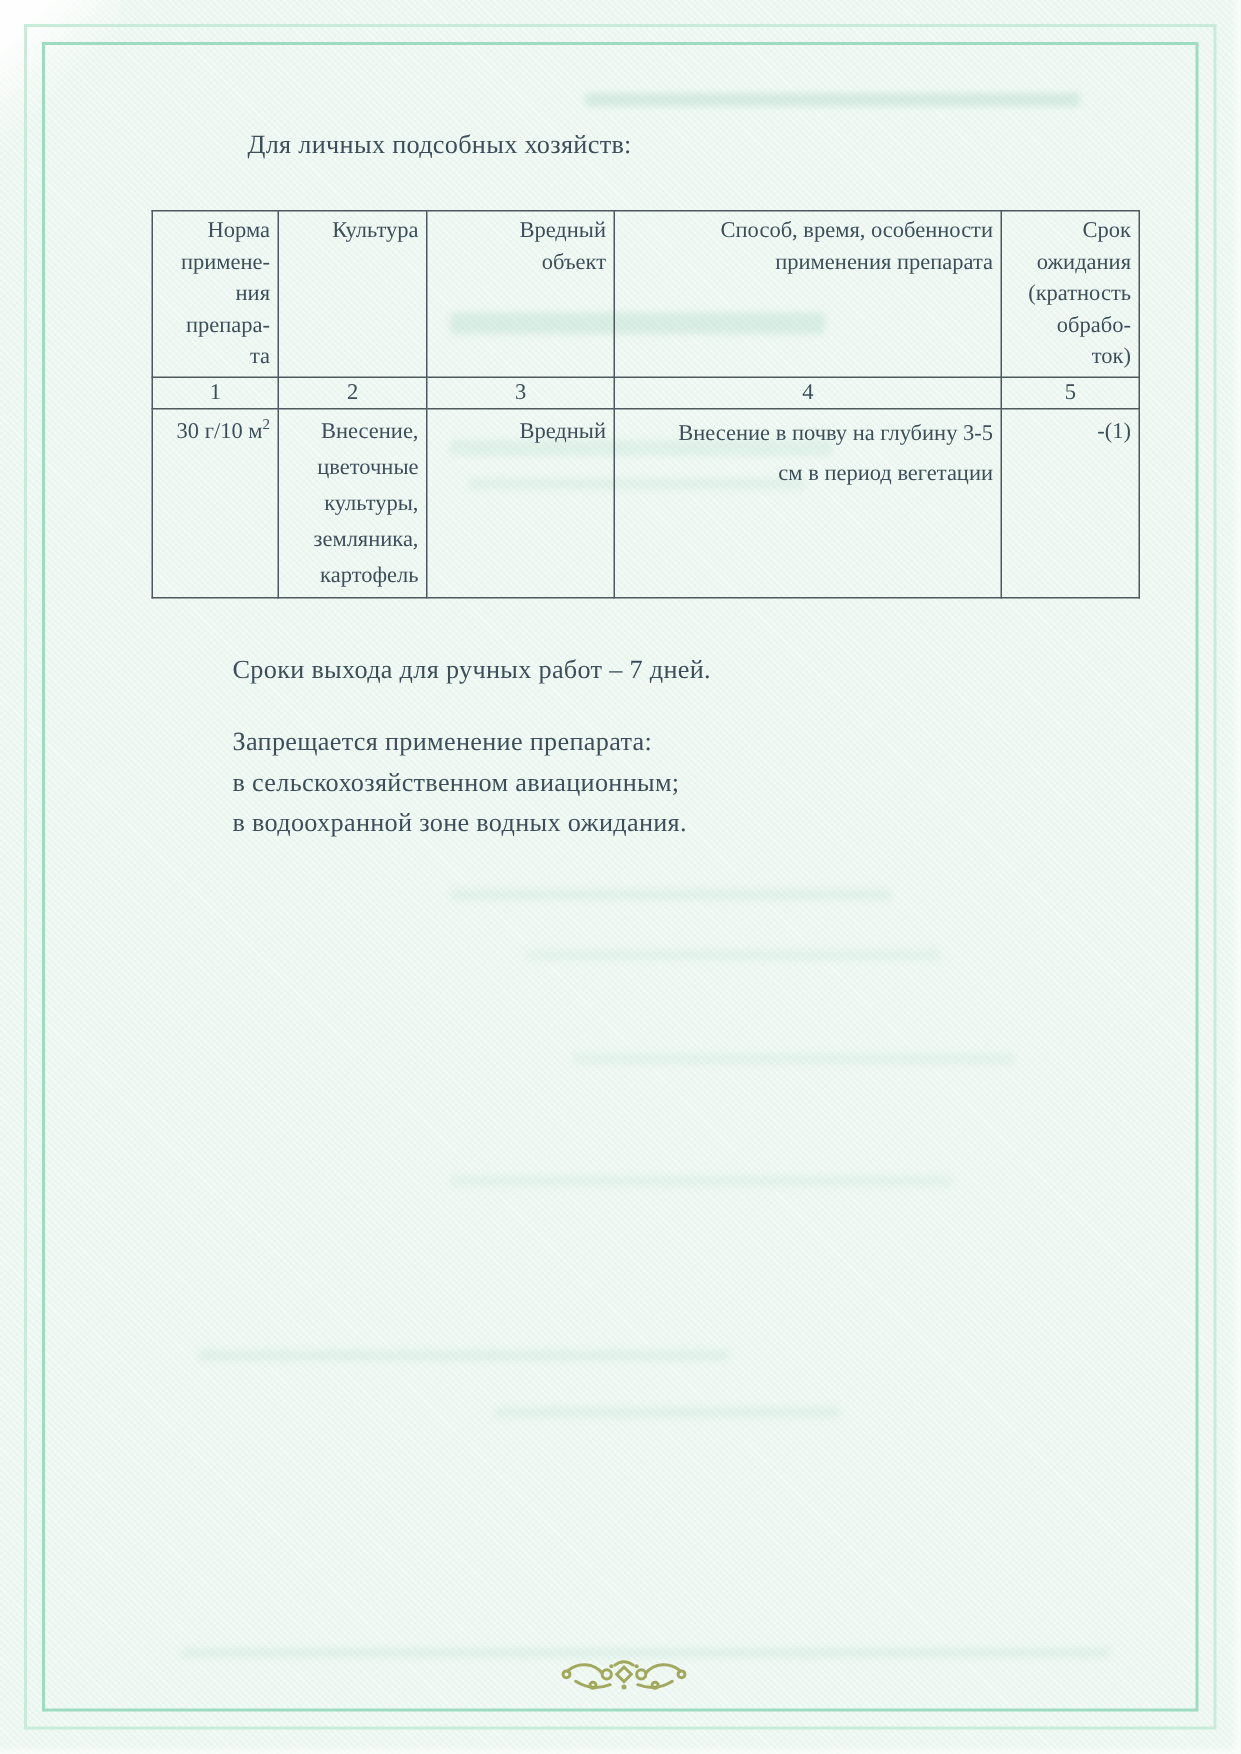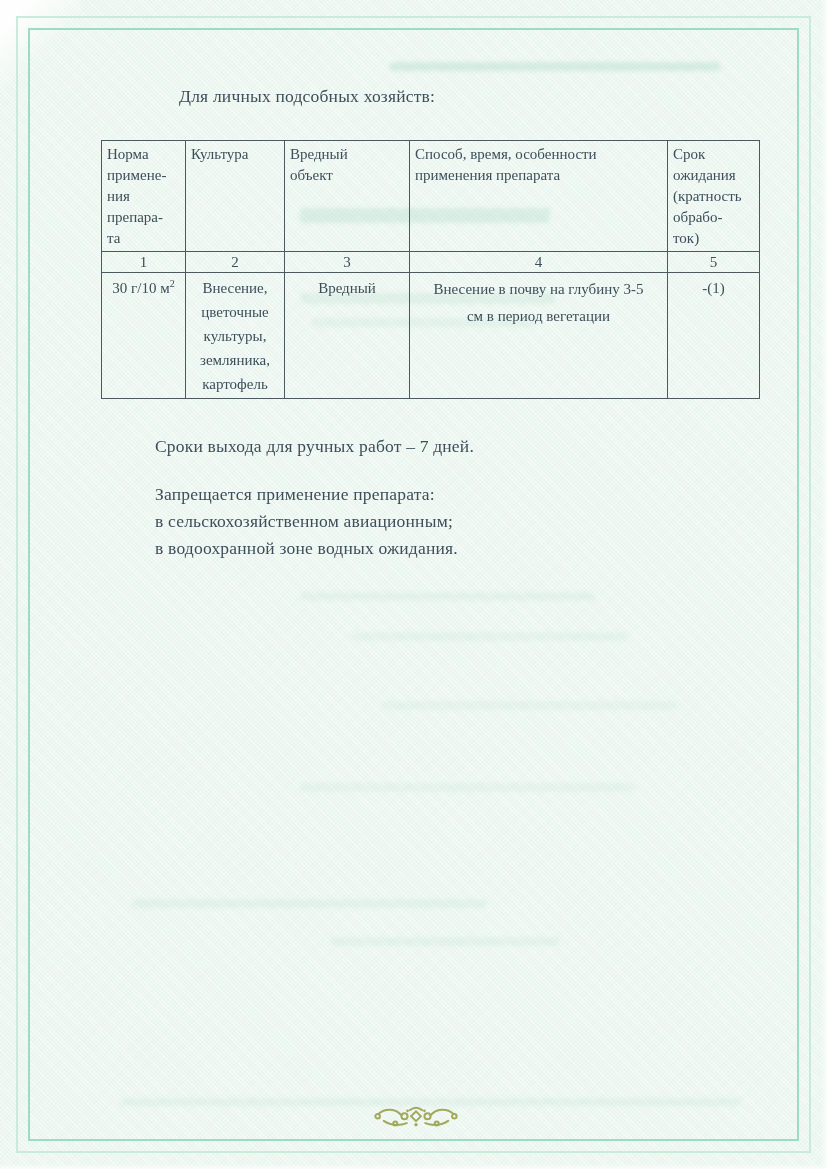--- a/index.html
+++ b/index.html
@@ -30,44 +30,44 @@
   .frame-outer{
     position:absolute;left:16px;top:16px;right:16px;bottom:16px;
     border:2px solid #c9ecda;pointer-events:none;
   }
   .frame-inner{
     position:absolute;left:28px;top:28px;right:28px;bottom:28px;
     border:2px solid #9edcc1;pointer-events:none;
   }
   .section-title{
     position:absolute;left:165px;top:86px;
-    font-size:17.5px;letter-spacing:.2px;margin-left:14px;
+    font-size:17.5px;letter-spacing:.2px;
   }
   
   table.reg-table{
     position:absolute;left:101px;top:140px;
     width:658px;border-collapse:collapse;table-layout:fixed;
     font-size:15px;
   }
   table.reg-table th, table.reg-table td{
     border:1px solid #4d585f;
     vertical-align:top;
     padding:3px 5px 2px 5px;
     font-weight:normal;
     color:#3d4e5a;
   }
   tr.header-row th{
-    text-align:left;line-height:21px;height:103px;
+    text-align:right;line-height:21px;height:103px;
     white-space:pre-line;
   }
   tr.numbers-row td{
     text-align:center;line-height:18px;height:18px;padding-top:1px;padding-bottom:1px;
   }
   tr.data-row td{
-    height:113px;line-height:24px;text-align:center;white-space:pre-line;
+    height:113px;line-height:24px;text-align:right;white-space:pre-line;
   }
   tr.data-row td.method-cell{line-height:27px;}
   sup.unit-sup{font-size:10px;line-height:0;vertical-align:super;}
   
   .para{
     position:absolute;left:155px;
     font-size:17.5px;line-height:27px;letter-spacing:.2px;
   }
   .para-manual{top:433px;}
   .para-prohibited{top:481px;}

